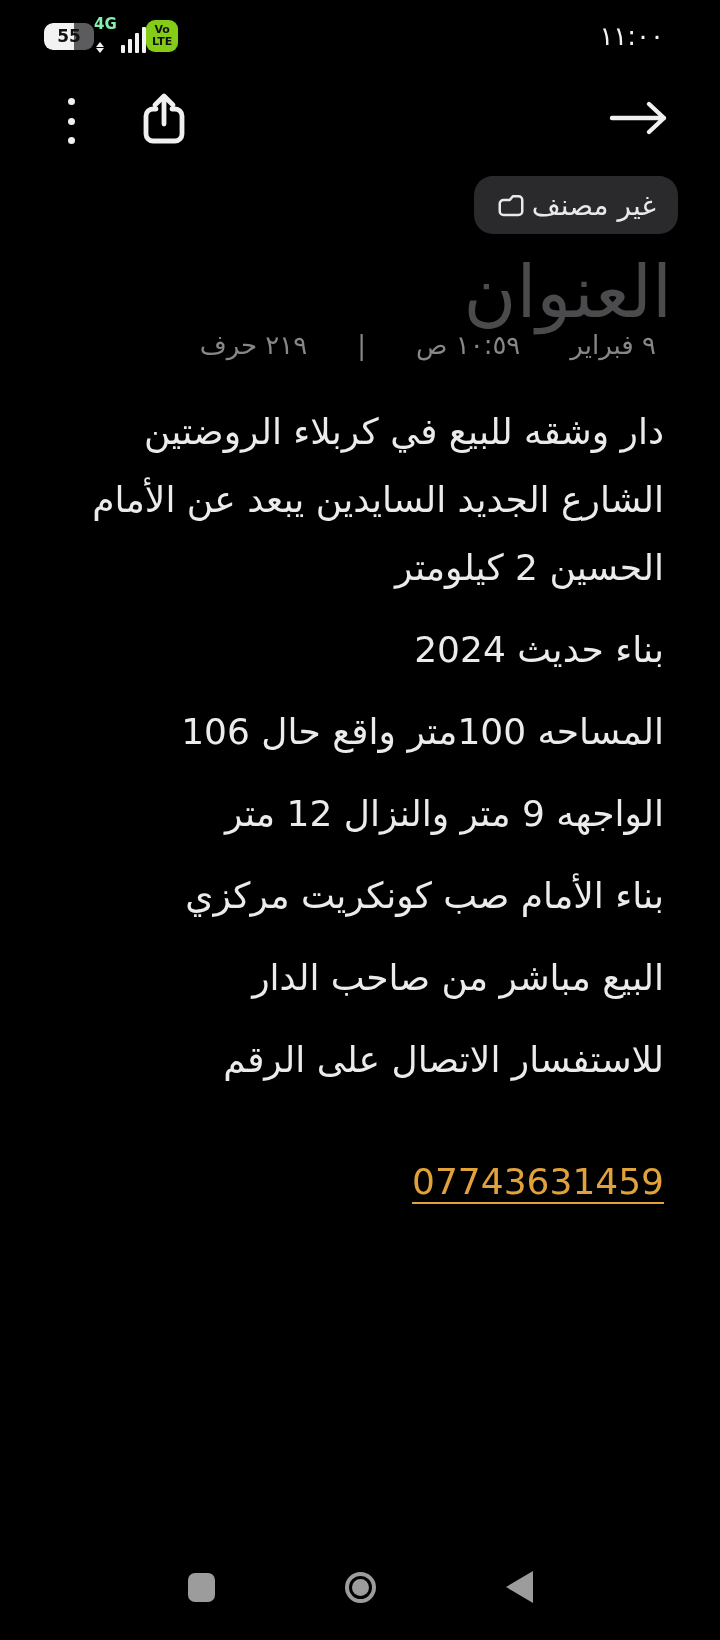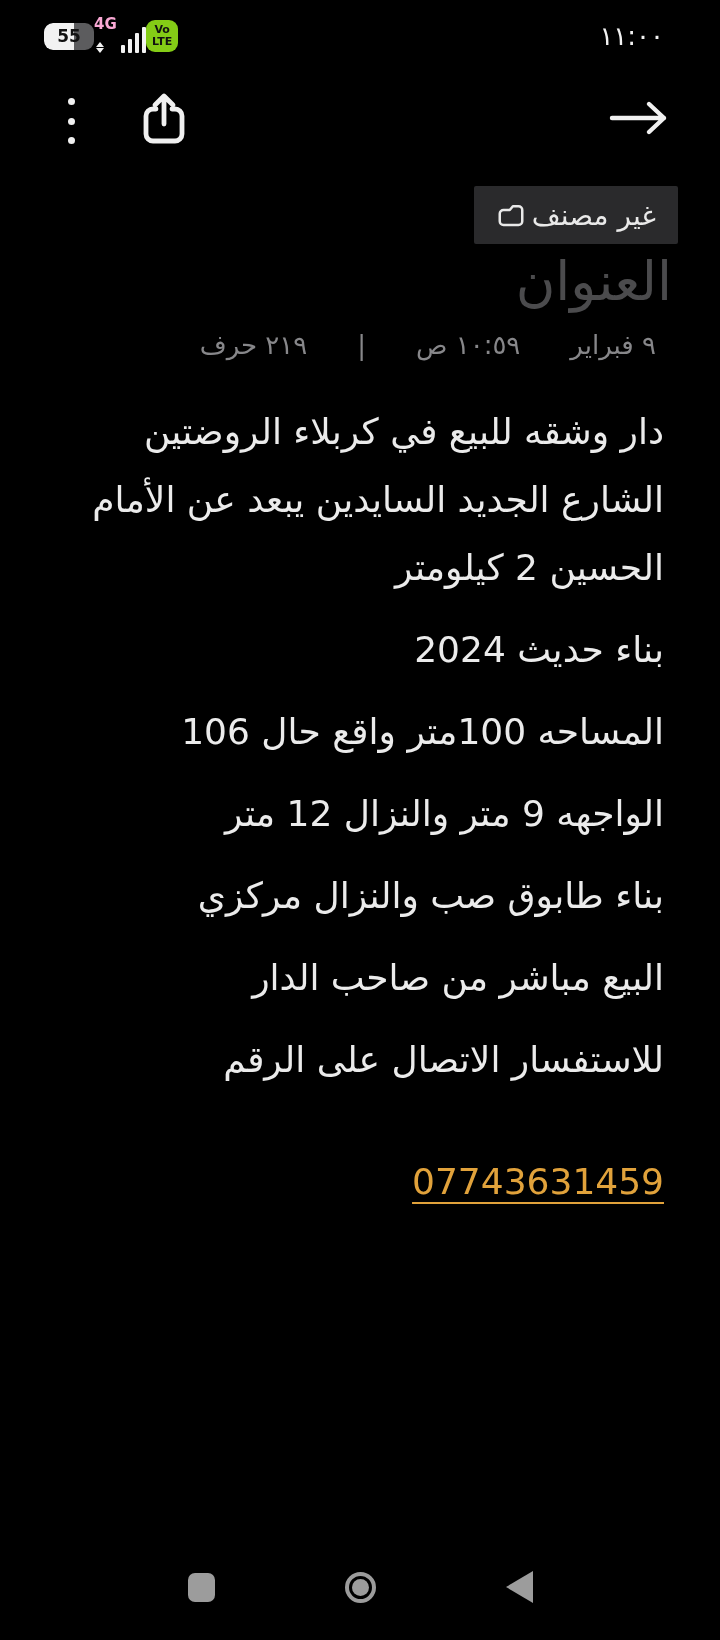--- a/index.html
+++ b/index.html
@@ -20,21 +20,21 @@
   .battery {
     position:relative; width:50px; height:27px; border-radius:9px;
     background:#5c5c5e; overflow:hidden;
   }
   .battery .fill { position:absolute; left:0; top:0; bottom:0; width:60%; background:#f2f2f2; border-radius:9px 0 0 9px; }
   .battery .pct {
     position:absolute; inset:0; display:flex; align-items:center; justify-content:center;
     font-size:17px; font-weight:bold; color:#111;
   }
   .signal { position:relative; width:52px; height:34px; }
-  .signal .net { position:absolute; left:0; top:-4px; font-size:15px; font-weight:bold; color:#f9a8d4; }
+  .signal .net { position:absolute; left:0; top:-4px; font-size:15px; font-weight:bold; color:#86efac; }
   .signal .bars { position:absolute; right:0; bottom:0; display:flex; align-items:flex-end; gap:3px; }
   .signal .bars i { display:block; width:4px; background:#f2f2f2; border-radius:1px; }
   .signal .arrows { position:absolute; left:2px; bottom:0; display:flex; flex-direction:column; gap:1px; }
   .signal .arrows i { display:block; width:0; height:0; border-left:4px solid transparent; border-right:4px solid transparent; }
   .signal .arrows .up { border-bottom:5px solid #f2f2f2; }
   .signal .arrows .dn { border-top:5px solid #f2f2f2; }
   .volte {
     background:#84cc16; color:#111; border-radius:9px;
     font-size:11px; font-weight:bold; line-height:12px;
     padding:4px 6px; text-align:center;
@@ -44,32 +44,32 @@
   
   .toolbar { position:absolute; top:84px; left:0; right:0; height:70px; }
   .kebab { position:absolute; left:60px; top:14px; width:22px; height:46px;
     display:flex; flex-direction:column; align-items:center; justify-content:space-between; }
   .kebab i { width:7px; height:7px; border-radius:50%; background:#f0f0f0; }
   .share-btn { position:absolute; left:138px; top:6px; }
   .back-btn { position:absolute; right:50px; top:14px; }
 
   
   .chip {
-    position:absolute; top:186px; right:42px; height:58px;
-    background:#2a2a2c; border-radius:2px;
+    position:absolute; top:176px; right:42px; height:58px;
+    background:#2a2a2c; border-radius:19px;
     display:flex; align-items:center; flex-direction:row-reverse;
     gap:6px; padding:0 22px; direction:rtl;
   }
   .chip .label { font-size:28px; color:#e9e9e9; }
 
   
   .note-title {
     position:absolute; top:250px; right:48px; left:48px;
     text-align:right; direction:rtl;
-    font-size:54px; color:#4b4b4d;
+    font-size:72px; color:#4b4b4d;
   }
   .note-meta {
     position:absolute; top:330px; right:64px; left:48px;
     display:flex; flex-direction:row; justify-content:flex-start;
     direction:rtl; gap:50px;
     font-size:26px; color:#87878a;
   }
   .note-meta .divider { color:#87878a; }
 
   
@@ -168,21 +168,21 @@
     <span>١٠:٥٩ ص</span>
     <span class="divider">|</span>
     <span>٢١٩ حرف</span>
   </div>
 
   <div class="note-body">
     <p>دار وشقه  للبيع في كربلاء الروضتين الشارع الجديد السايدين يبعد عن الأمام الحسين 2 كيلومتر</p>
     <p>بناء حديث 2024</p>
     <p>المساحه 100متر واقع حال 106</p>
     <p>الواجهه 9 متر والنزال 12 متر</p>
-    <p>بناء طابوق صب والنزال مركزي</p>
+    <p>بناء الأمام صب كونكريت مركزي</p>
     <p>البيع مباشر من صاحب الدار</p>
     <p>للاستفسار الاتصال على الرقم</p>
     <p class="phone-row">
       <a class="phone-link" href="#">07743631459</a>
     </p>
   </div>
 
   <div class="nav-bar">
     <div class="nav-recents"></div>
     <div class="nav-home">

